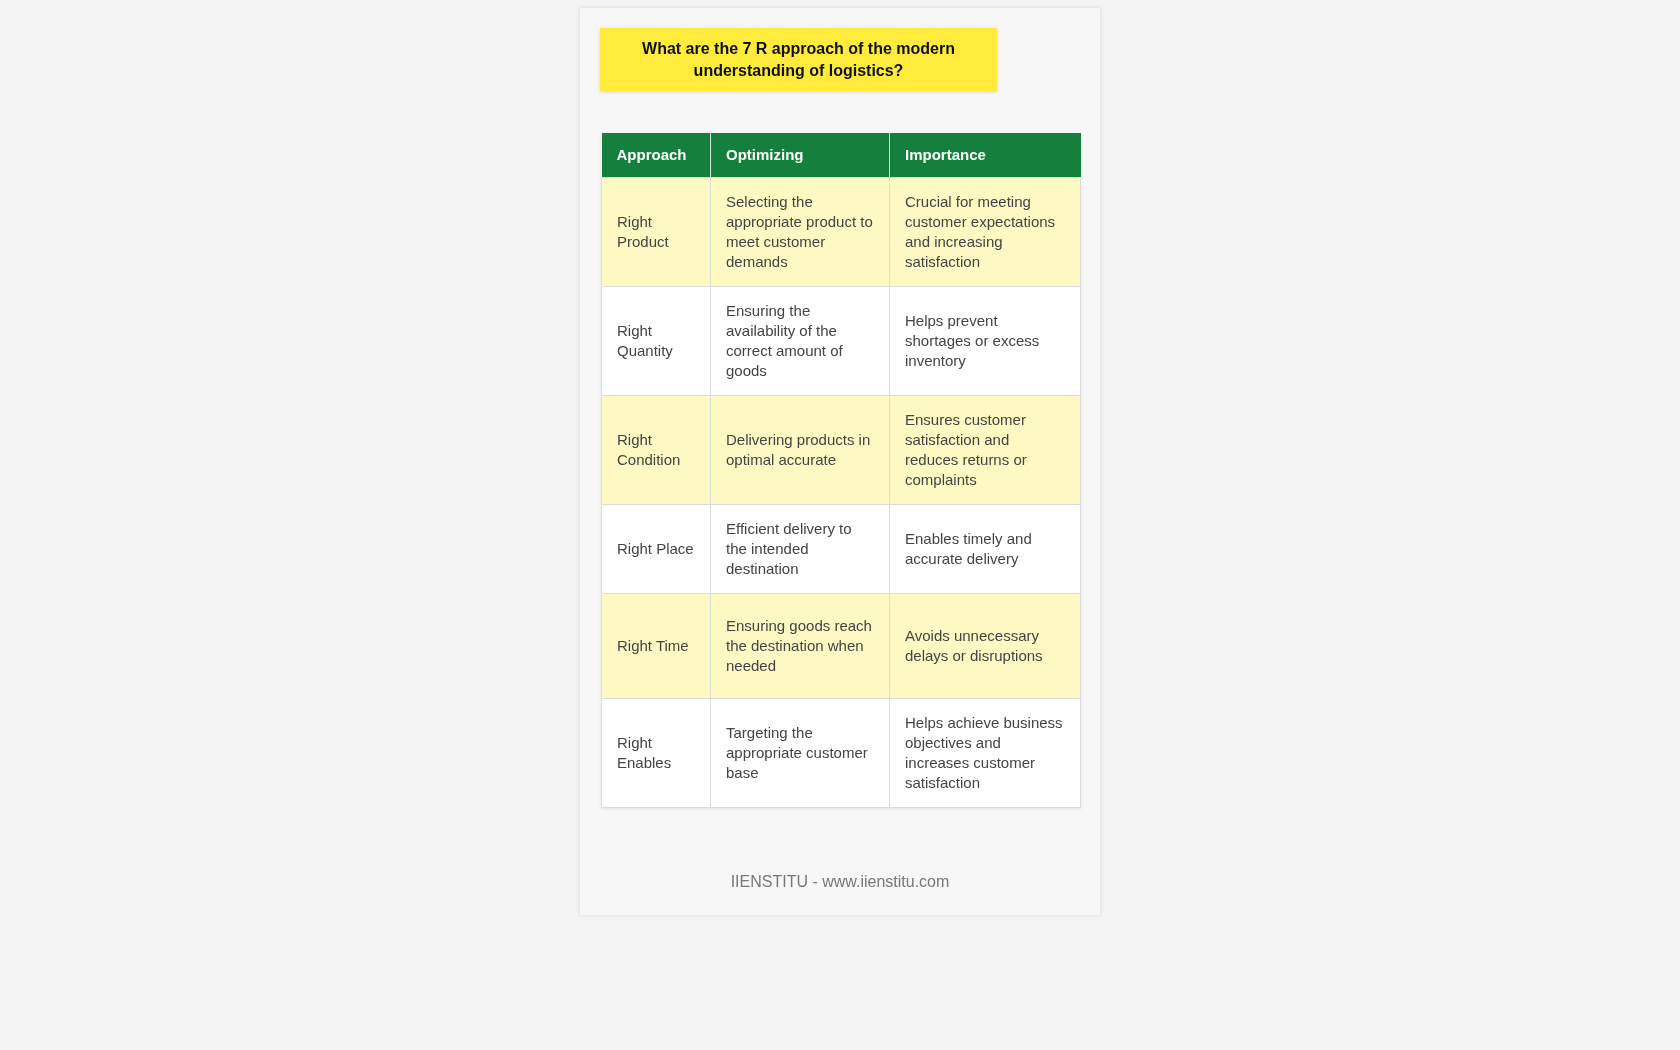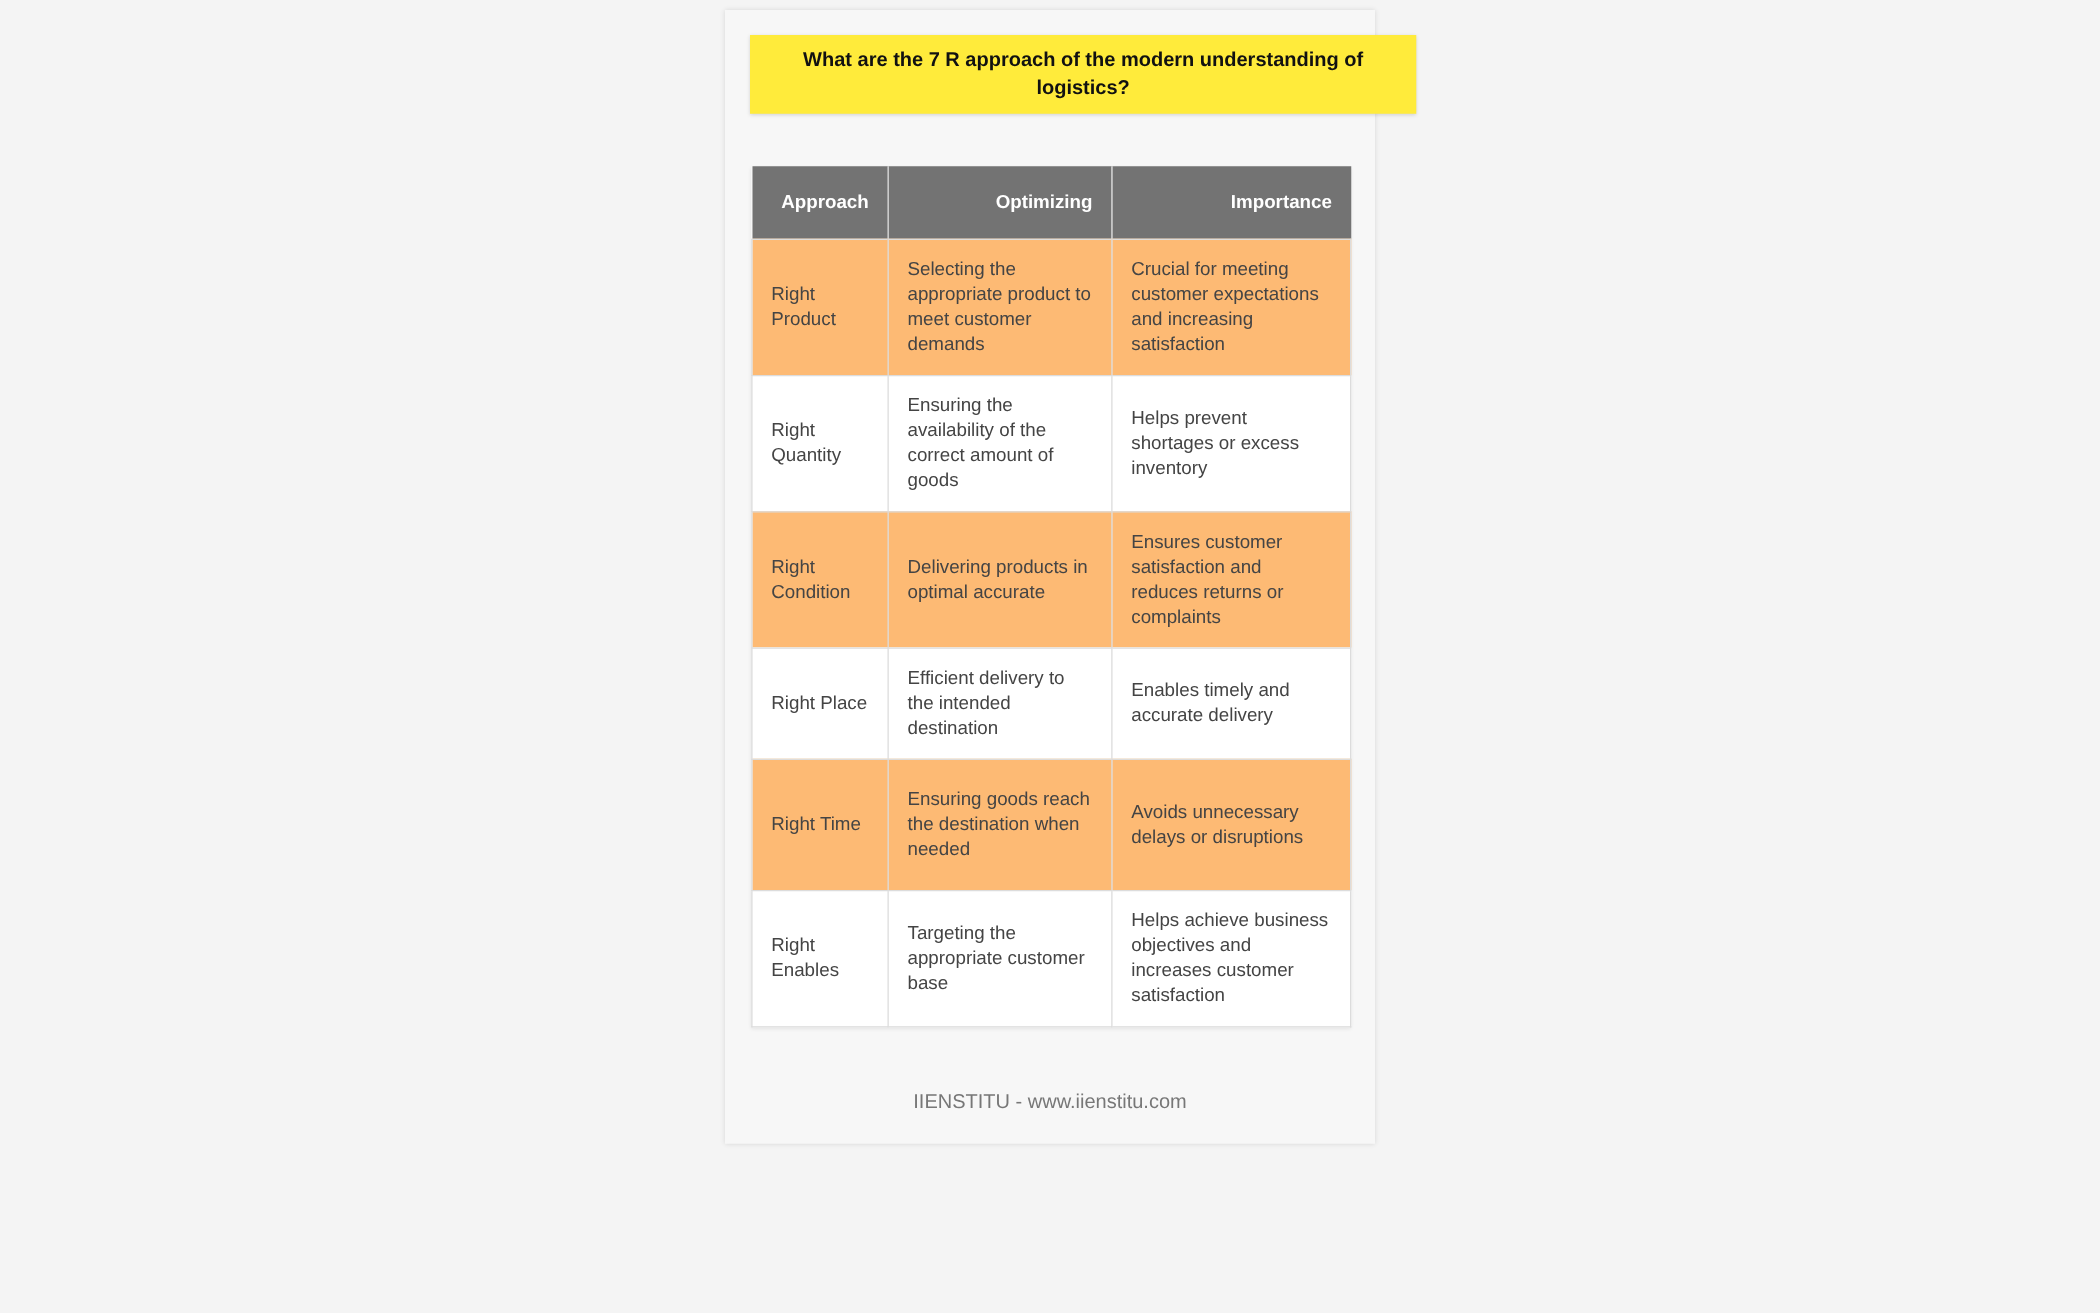--- a/index.html
+++ b/index.html
@@ -18,21 +18,21 @@
       width: 520px;
       height: 907px;
       background: #f7f7f7;
       box-shadow: 0 0 4px rgba(0,0,0,0.12);
       box-sizing: border-box;
     }
     .banner {
       position: absolute;
       left: 20px;
       top: 20px;
-      width: 533px;
+      width: 397px;
       height: 63px;
       background: #ffeb3b;
       box-shadow: 0 1px 3px rgba(0,0,0,0.15);
       display: flex;
       align-items: center;
       justify-content: center;
       text-align: center;
       box-sizing: border-box;
       padding: 0 10px;
     }
@@ -49,41 +49,41 @@
       top: 125px;
       width: 479px;
       border-collapse: collapse;
       table-layout: fixed;
       box-shadow: 0 1px 3px rgba(0,0,0,0.08);
     }
     col.c1 { width: 109px; }
     col.c2 { width: 179px; }
     col.c3 { width: 191px; }
     th {
-      background: #737373;
+      background: #15803d;
       color: #ffffff;
       font-weight: bold;
       font-size: 15px;
-      text-align: right;
+      text-align: left;
       padding: 0 15px;
-      height: 58px;
+      height: 44px;
       border-right: 1px solid #e0e0e0;
       box-sizing: border-box;
     }
     th:last-child { border-right: none; }
     td {
       font-size: 15px;
       line-height: 20px;
       color: #444;
       padding: 14px 15px;
       vertical-align: middle;
       border: 1px solid #dcdcdc;
       box-sizing: border-box;
     }
-    tr.odd td { background: #fdba74; margin-left: 36px; }
+    tr.odd td { background: #fef9c3; margin-left: 36px; }
     tr.even td { background: #ffffff; }
     .footer {
       position: absolute;
       left: 0;
       top: 865px;
       width: 100%;
       text-align: center;
       font-size: 16px;
       color: #777;
     }

